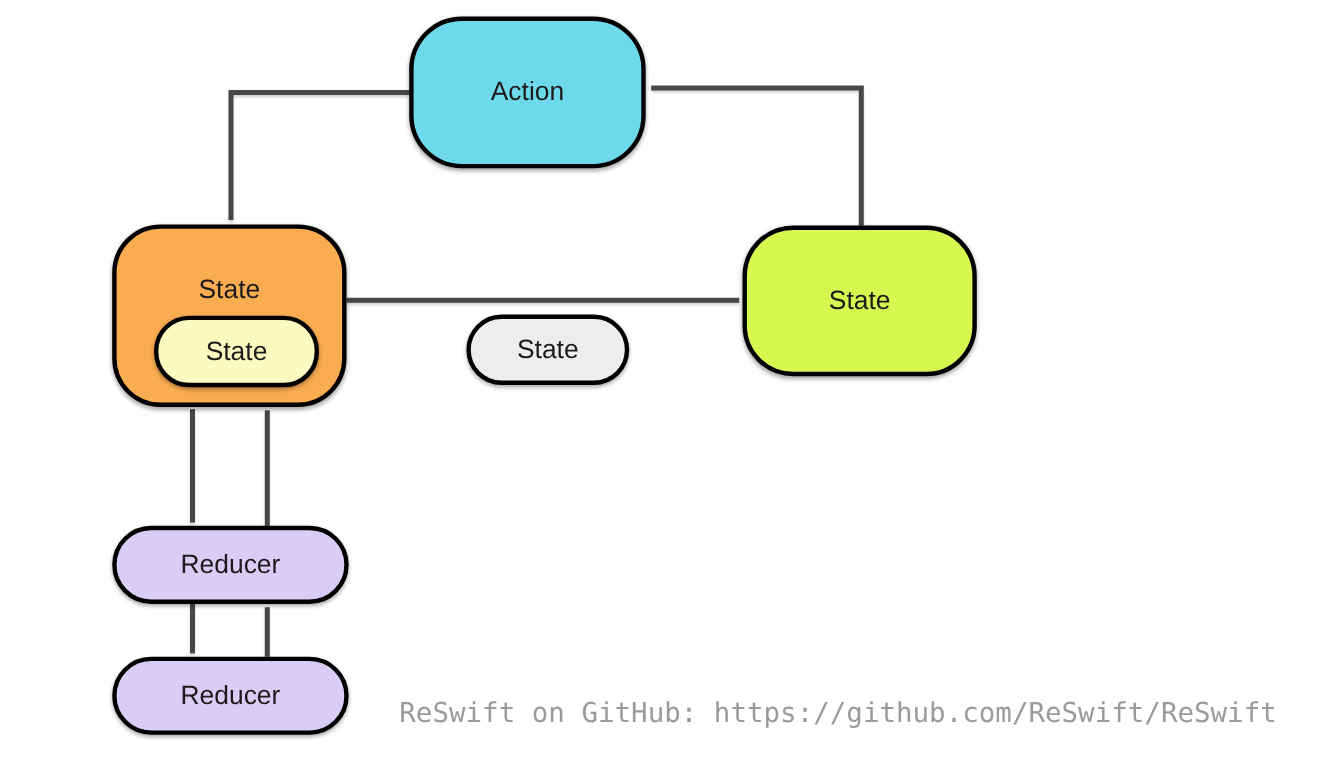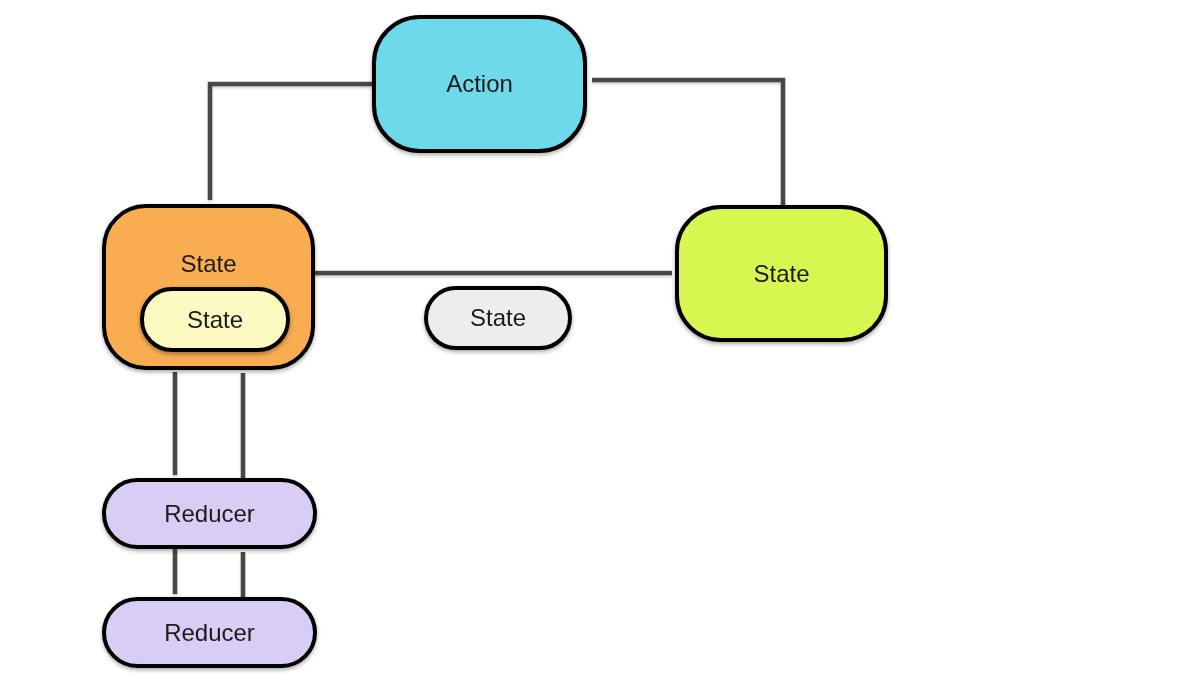--- a/index.html
+++ b/index.html
@@ -97,14 +97,15 @@
   </div>
 
   <div class="node node-reducer-top" style="background: rgb(217, 205, 246);">
     <span>Reducer</span>
   </div>
 
   <div class="node node-reducer-bottom" style="background: rgb(217, 205, 246);">
     <span>Reducer</span>
   </div>
 
+  <div class="footer-text" style="color: rgb(155, 155, 155);">ReSwift on GitHub: https://github.com/ReSwift/ReSwift</div>
 
 </div>
 
 </body></html>

